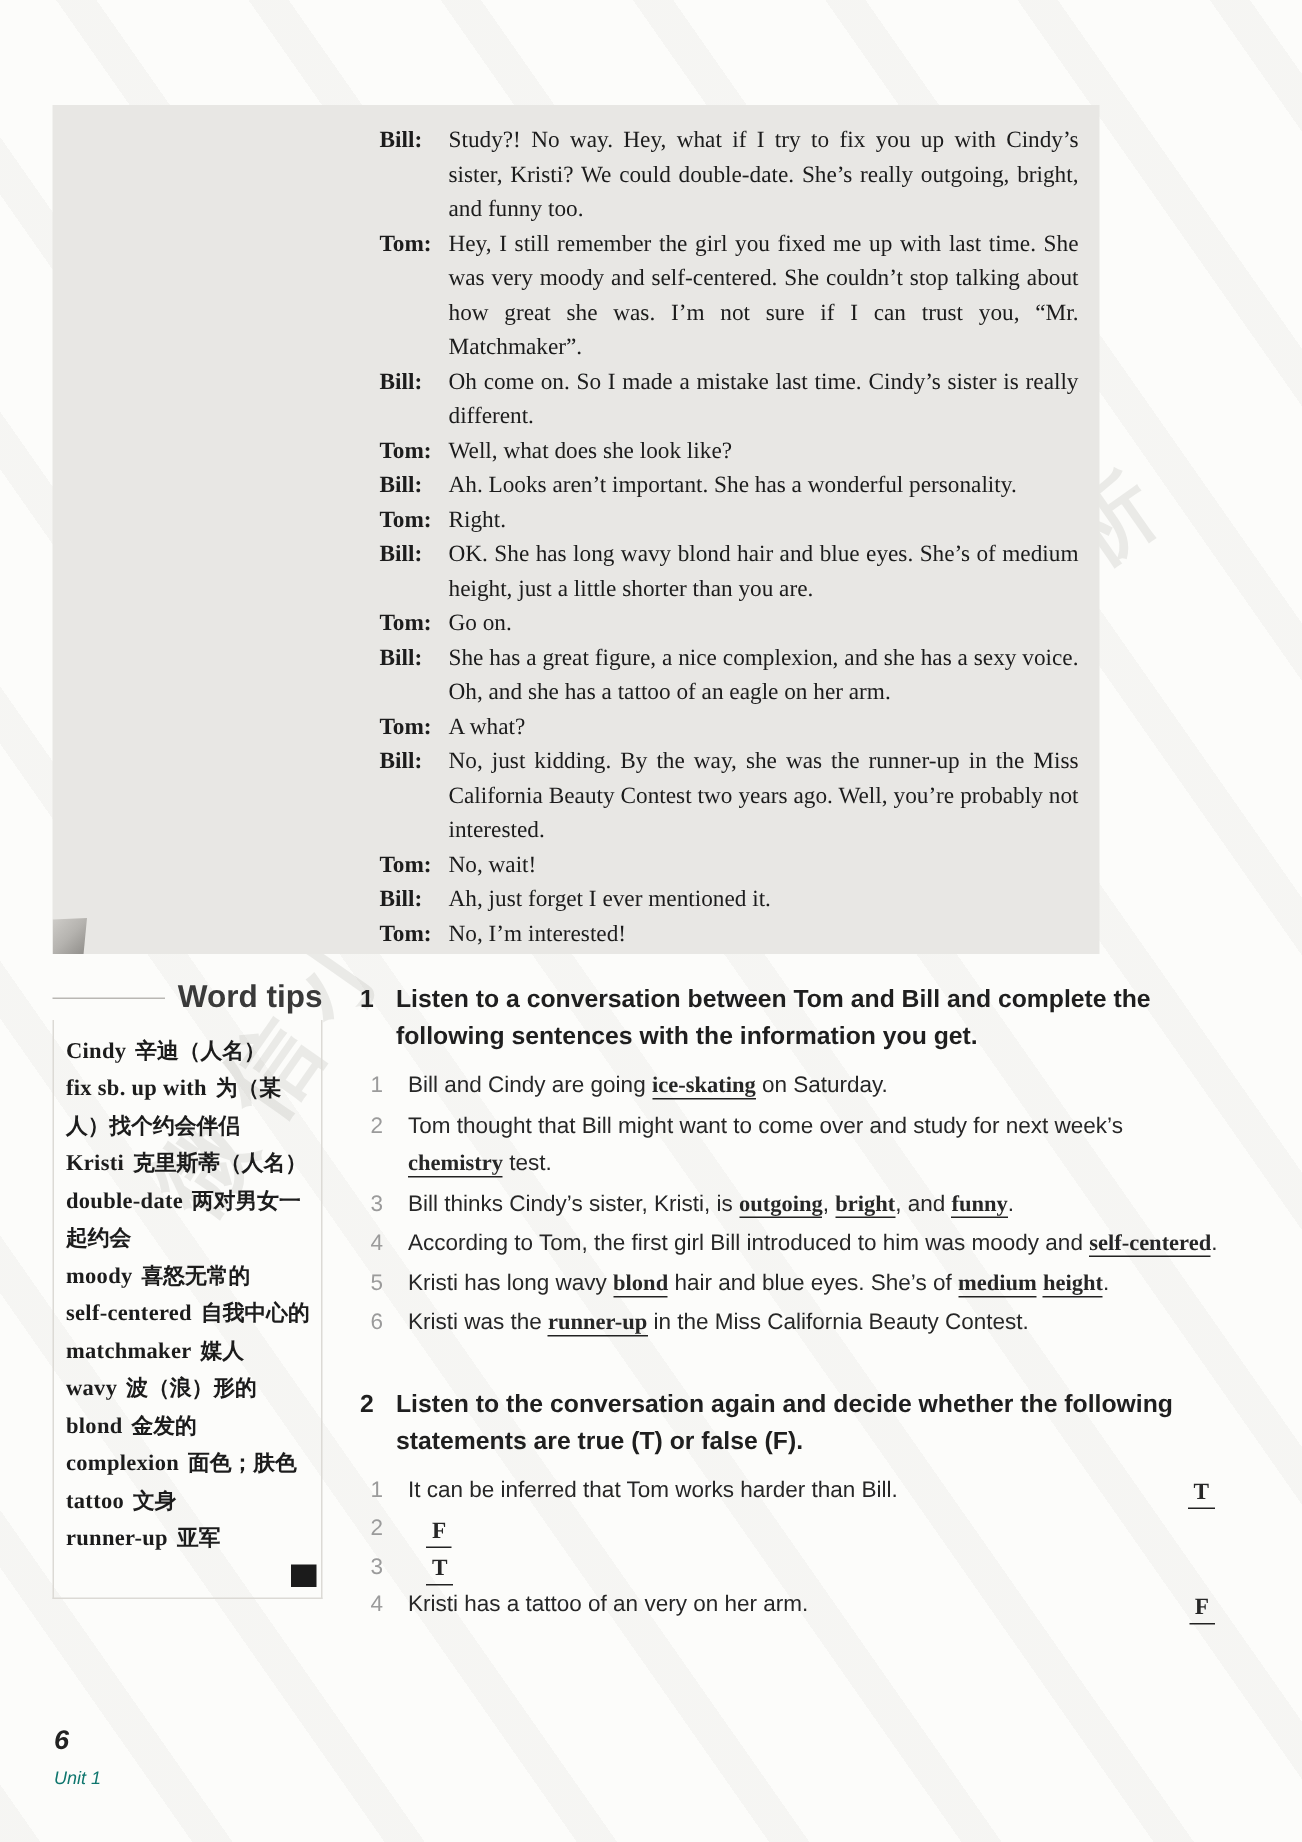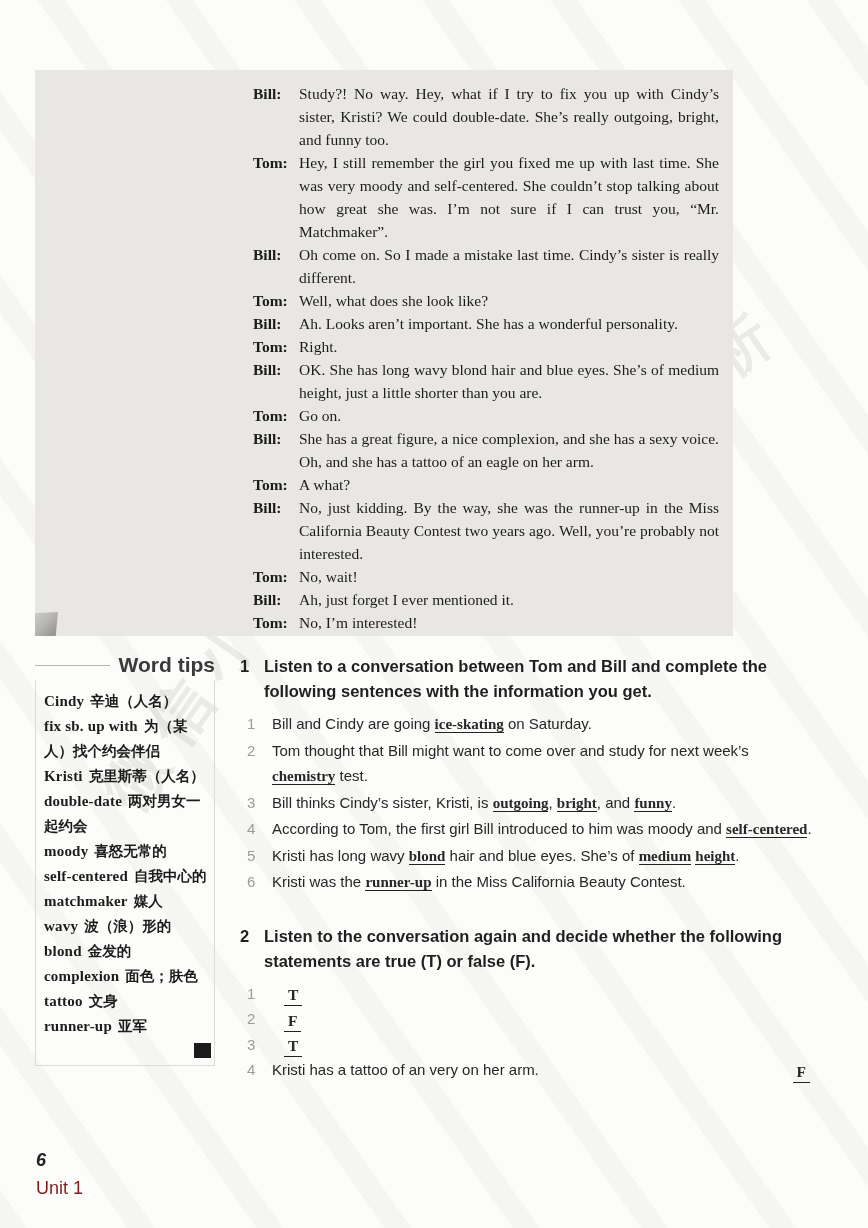--- a/index.html
+++ b/index.html
@@ -49,21 +49,21 @@
   .item-text{flex:1;}
   .item-text.justify{text-align:justify;}
   .blank{font-family:"Liberation Serif",serif;font-weight:bold;border-bottom:1.5px solid #222;}
   .answer{flex:none;align-self:flex-end;margin-left:12px;margin-right:2px;
         font-family:"Liberation Serif",serif;font-weight:bold;font-size:15.5px;line-height:21px;
         border-bottom:1.5px solid #222;padding:0 4px;}
 
   .page-num{position:absolute;left:36px;top:1150px;font-family:"Liberation Sans",sans-serif;
         font-weight:bold;font-style:italic;font-size:18px;color:#222;}
   .unit-label{position:absolute;left:36px;top:1178px;font-family:"Liberation Sans",sans-serif;
-        font-size:18px;color:#7f1d1d;}
+        font-size:12px;color:#0f766e;font-style:italic;}
 </style>
 </head>
 <body>
 
 <div class="page">
 
   <span class="wm wm1">微信小程序</span>
   <span class="wm wm2">新版</span>
   <span class="wm wm3">答案解析</span>
 
@@ -191,20 +191,21 @@
       </section>
 
       <section class="ex">
         <div class="ex-head">
           <span class="ex-num">2</span>
           <div class="ex-instr">Listen to the conversation again and decide whether the following statements are true (T) or false (F).</div>
         </div>
         <div class="ex-items" id="ex2-items">
             <div class="item">
               <span class="item-num">1</span>
+              <div class="item-text justify">It can be inferred that Tom works harder than Bill.</div>
               <span class="answer">T</span>
             </div>
             <div class="item">
               <span class="item-num">2</span>
               <span class="answer">F</span>
             </div>
             <div class="item">
               <span class="item-num">3</span>
               <span class="answer">T</span>
             </div>

